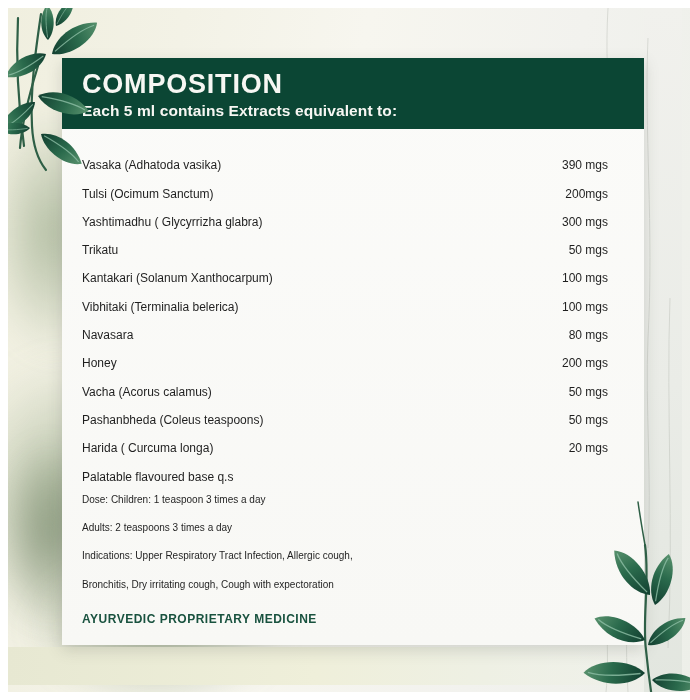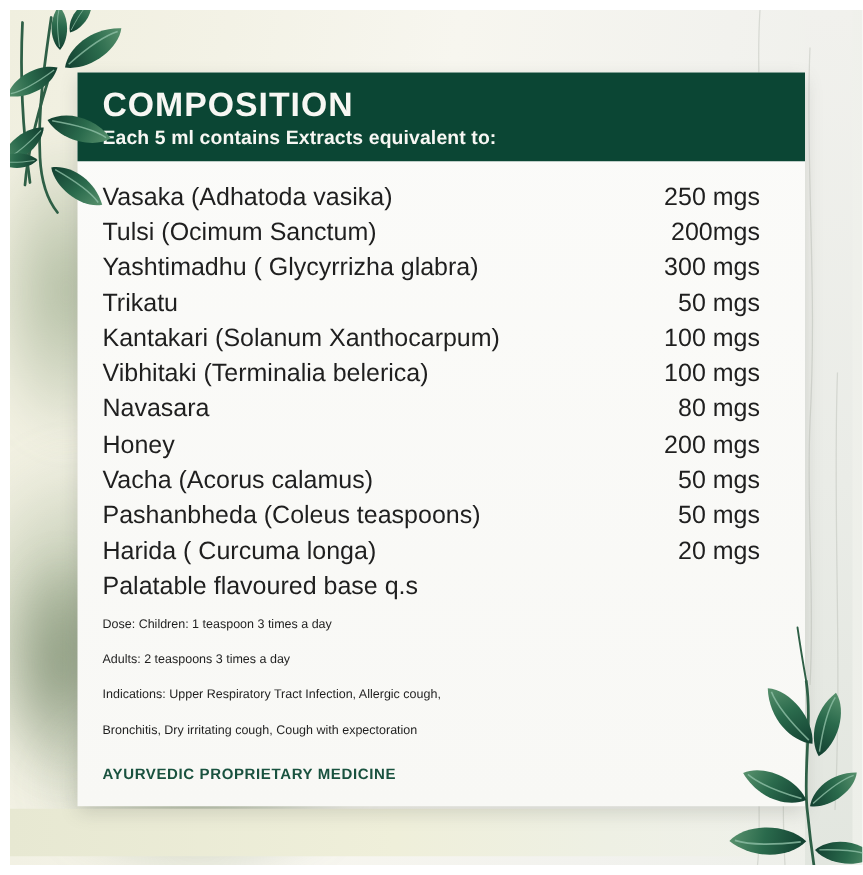--- a/index.html
+++ b/index.html
@@ -33,21 +33,21 @@
     box-shadow:0 5px 14px rgba(90,95,88,.22);
   }
   .header{
     height:71px;background:#0b4634;color:#f7f7f3;
     padding:11px 20px 0 20px;box-sizing:border-box;
   }
   .title{font-size:27px;line-height:30px;font-weight:800;letter-spacing:.8px;}
   .subtitle{font-size:15.5px;line-height:19px;font-weight:600;margin-top:2px;letter-spacing:.1px;}
   .card-body{padding:15px 20px 0 20px;color:#1f1f1f;}
   .ingredient-list{padding-right:16px;}
-  .row{display:flex;justify-content:space-between;align-items:center;height:28.3px;font-size:20px;gap:45px;}
+  .row{display:flex;justify-content:space-between;align-items:flex-end;height:28.3px;font-size:12px;gap:45px;}
   .ing-name{white-space:nowrap;}
   .ing-amt{white-space:nowrap;}
   .dose-block{margin-top:2px;font-size:10px;line-height:28.4px;white-space:nowrap;}
   .footer-label{
     margin-top:9px;font-size:12px;font-weight:700;letter-spacing:.5px;
     color:#19523f;line-height:22px;
   }
   .sprig{position:absolute;}
   .sprig.tl{left:0;top:0;}
   .sprig.br{left:542px;top:482px;}
@@ -77,21 +77,21 @@
 
     <div class="card">
       <div class="header">
         <div class="title">COMPOSITION</div>
         <div class="subtitle">Each 5 ml contains Extracts equivalent to:</div>
       </div>
       <div class="card-body">
         <div class="ingredient-list">
           <div class="row">
             <span class="ing-name">Vasaka (Adhatoda vasika)</span>
-            <span class="ing-amt">250 mgs</span>
+            <span class="ing-amt">390 mgs</span>
           </div>
           <div class="row">
             <span class="ing-name">Tulsi (Ocimum Sanctum)</span>
             <span class="ing-amt">200mgs</span>
           </div>
           <div class="row">
             <span class="ing-name">Yashtimadhu ( Glycyrrizha glabra)</span>
             <span class="ing-amt">300 mgs</span>
           </div>
           <div class="row">

